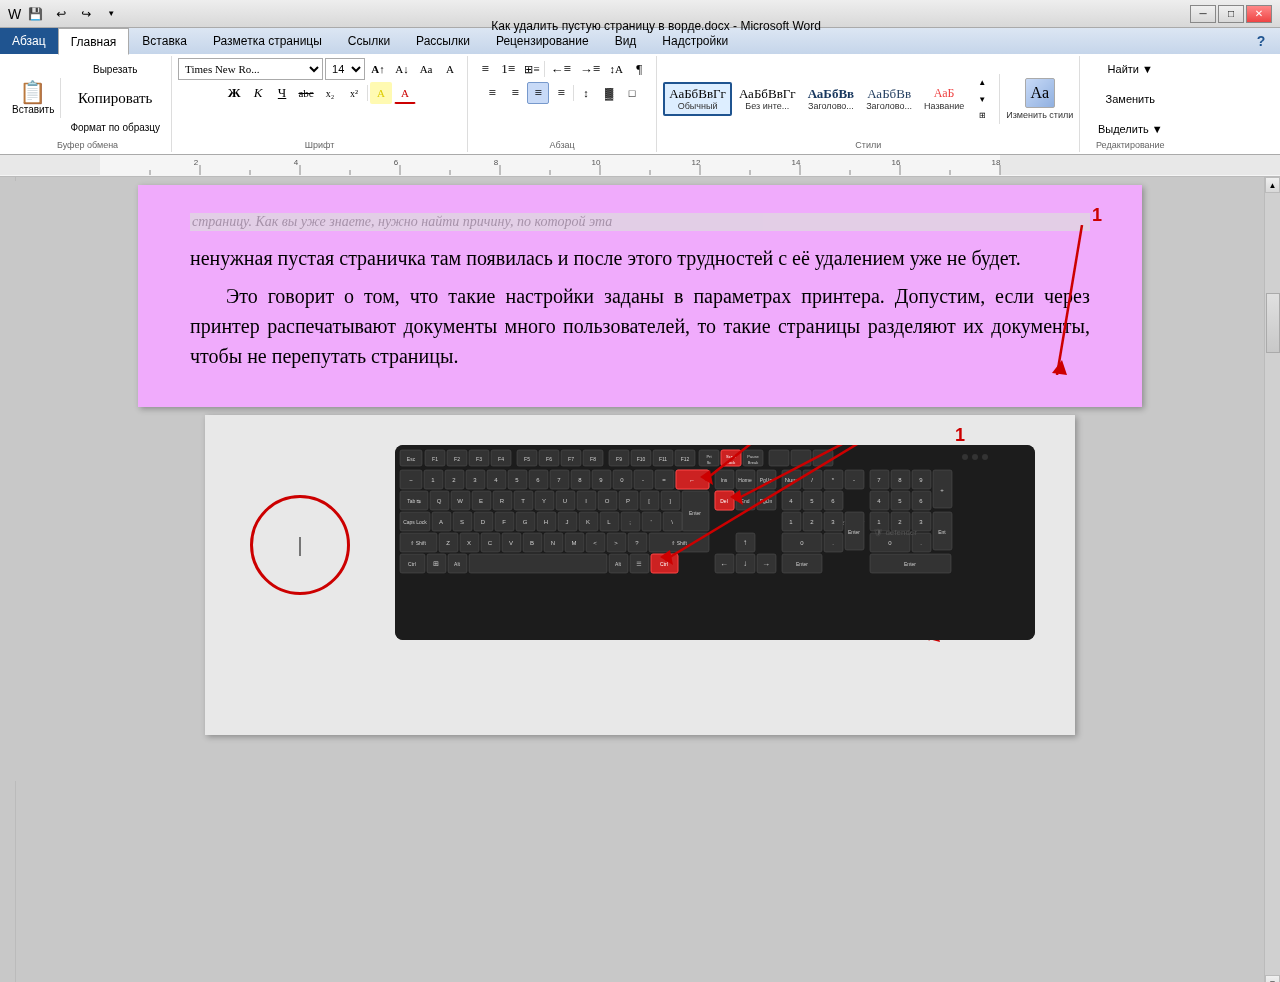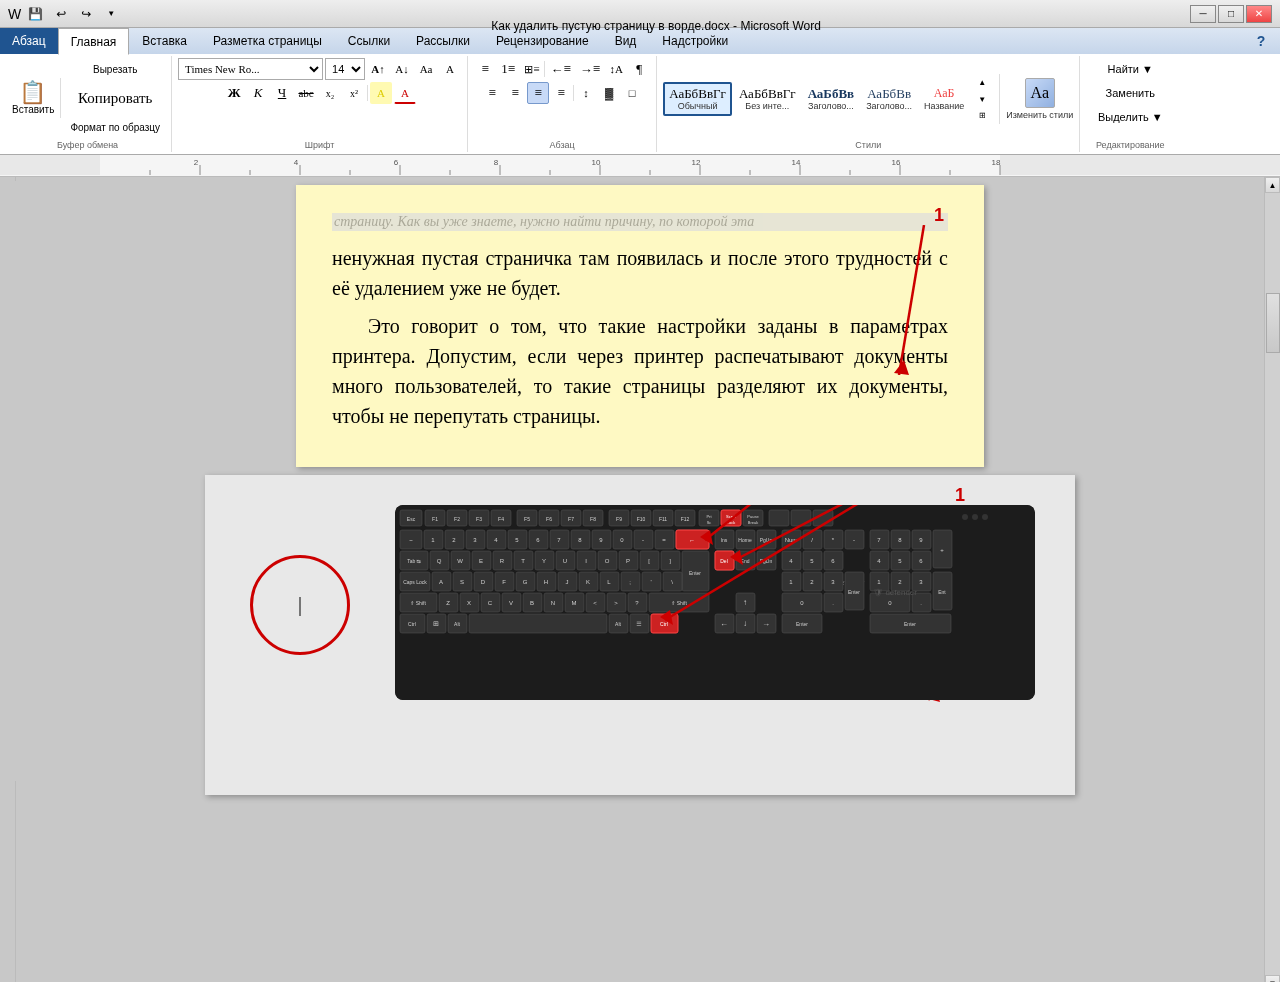--- a/index.html
+++ b/index.html
@@ -96,24 +96,24 @@
       overflow: hidden;
       padding: 8px 0;
       display: flex;
       flex-direction: column;
       align-items: center;
       gap: 8px;
     }
 
     
     .page {
-      width: 688px;
-      background: #fef9c3;
+      width: 1004px;
+      background: #f0abfc;
       box-shadow: 2px 2px 6px rgba(0,0,0,0.3);
-      padding: 28px 36px;
+      padding: 28px 52px;
       position: relative;
     }
 
     .page-text {
       font-family: 'Times New Roman', Times, serif;
       font-size: 20px;
       line-height: 1.5;
       color: #000;
       text-align: justify;
     }
@@ -422,21 +422,21 @@
           <div style="width:30px; height:30px; background:linear-gradient(135deg,#c8daf7,#90b0e0); border:1px solid #aaa; border-radius:2px; display:flex; align-items:center; justify-content:center; font-size:16px;">Аа</div>
           <div style="font-size:9px; font-family:Arial; text-align:center; color:#333;">Изменить
 стили</div>
         </div>
       </div>
     </div>
     <div class="rb-group-label">Стили</div>
   </div>
 
   <div class="rb-group" style="min-width:100px;">
-    <div class="rb-group-content" style="flex-direction:column; gap:2px;text-align:center;">
+    <div class="rb-group-content" style="flex-direction:column; gap:8px;text-align:center;">
       <div class="tb-btn" style="font-size:11px; font-family:Arial; width:auto; padding:2px 6px;">Найти ▼</div>
       <div class="tb-btn" style="font-size:11px; font-family:Arial; width:auto; padding:2px 6px;">Заменить</div>
       <div class="tb-btn" style="font-size:11px; font-family:Arial; width:auto; padding:2px 6px;">Выделить ▼</div>
     </div>
     <div class="rb-group-label">Редактирование</div>
   </div>
 </div>
 
 <div class="ruler">
   <svg width="100%" height="20" style="position:absolute; left:0; top:0;">

